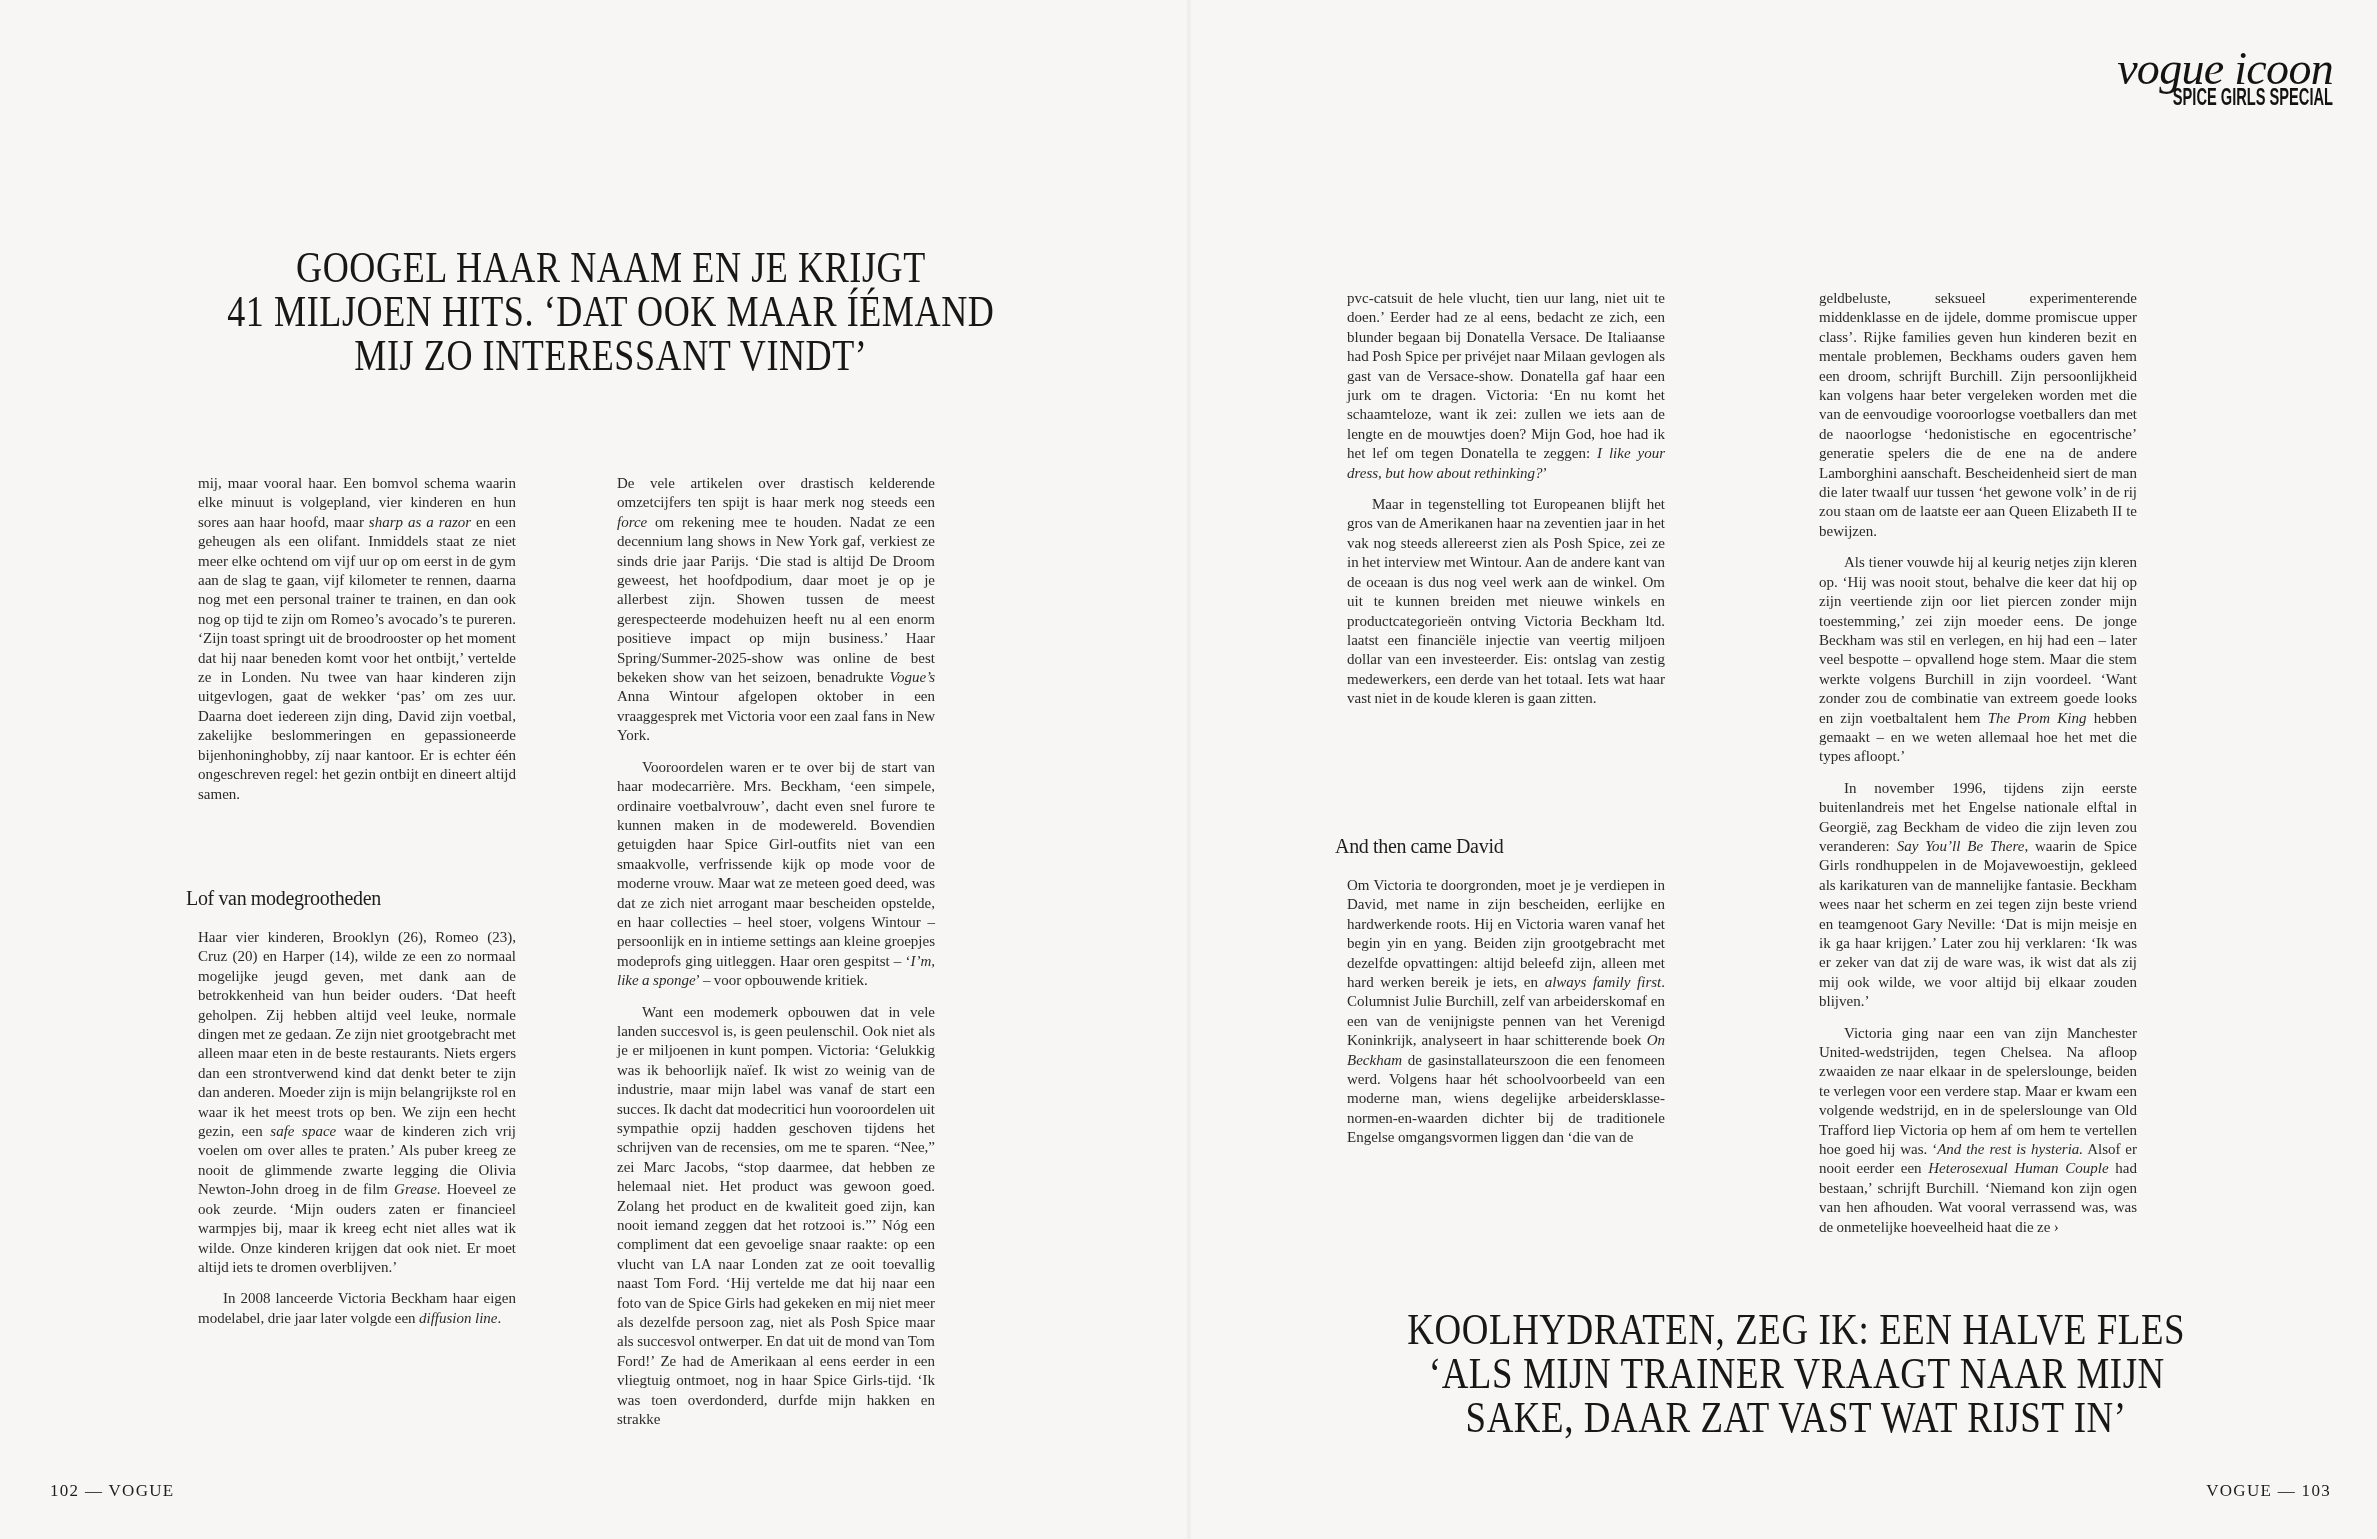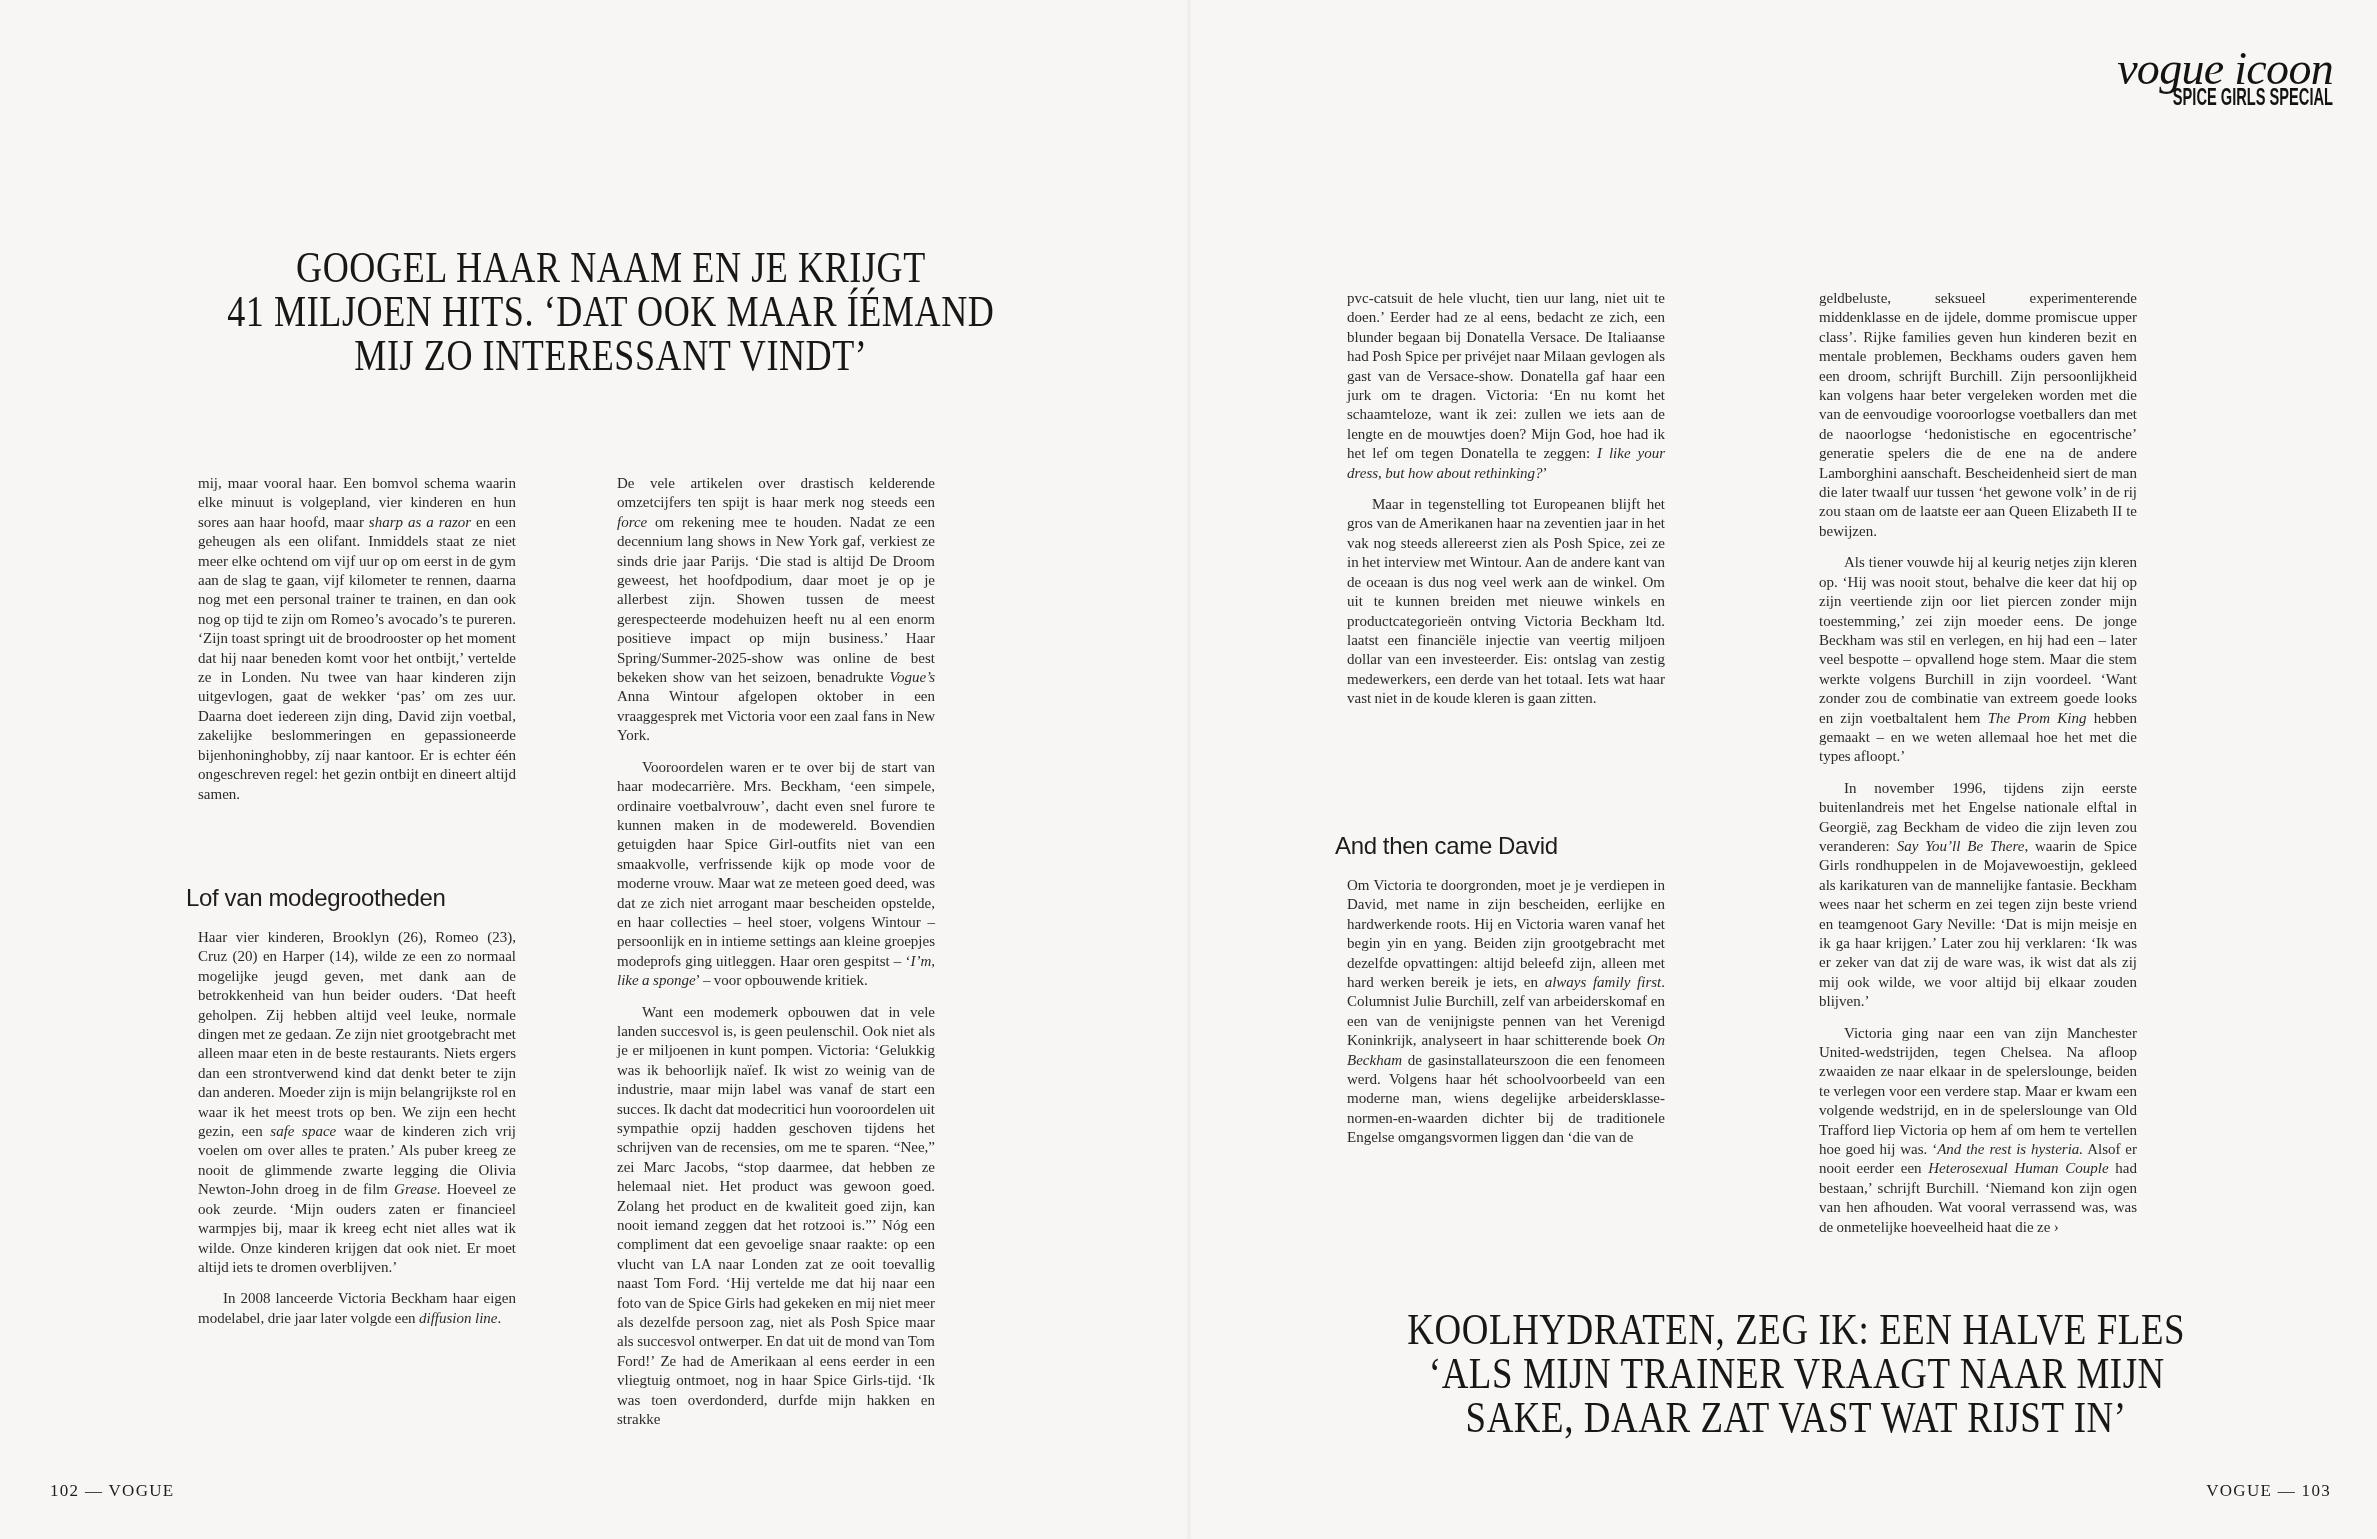--- a/index.html
+++ b/index.html
@@ -32,23 +32,23 @@
   .body-col p{margin:12px;}
   .body-col p.indent{text-indent:25px;}
   .body-col em{font-style:italic;}
   .col1a{left:186px;top:462px;}
   .col1b{left:186px;top:880px;}
   .col2 {left:605px;top:462px;}
   .col3a{left:1335px;top:277px;}
   .col3b{left:1335px;top:828px;}
   .col4 {left:1807px;top:277px;}
   .subhead{
-    margin:0 0 9.2px 0;font-weight:400;font-size:24px;line-height:36px;
+    margin:0 0 9.2px 0;font-weight:400;font-size:20px;line-height:36px;
     letter-spacing:-0.3px;color:#1d1d1b;text-align:left;
-    font-family:Liberation Sans, sans-serif;
+    font-family:Liberation Serif, serif;
   }
 
   
   .masthead{position:absolute;top:42px;right:44px;text-align:right;}
   .masthead-script{
     font-family:"Liberation Serif",serif;font-style:italic;
     font-size:46px;line-height:54px;letter-spacing:-0.7px;color:#131312;
   }
   .masthead-sub{margin-top:-10.6px;}
   .masthead-sub span{

